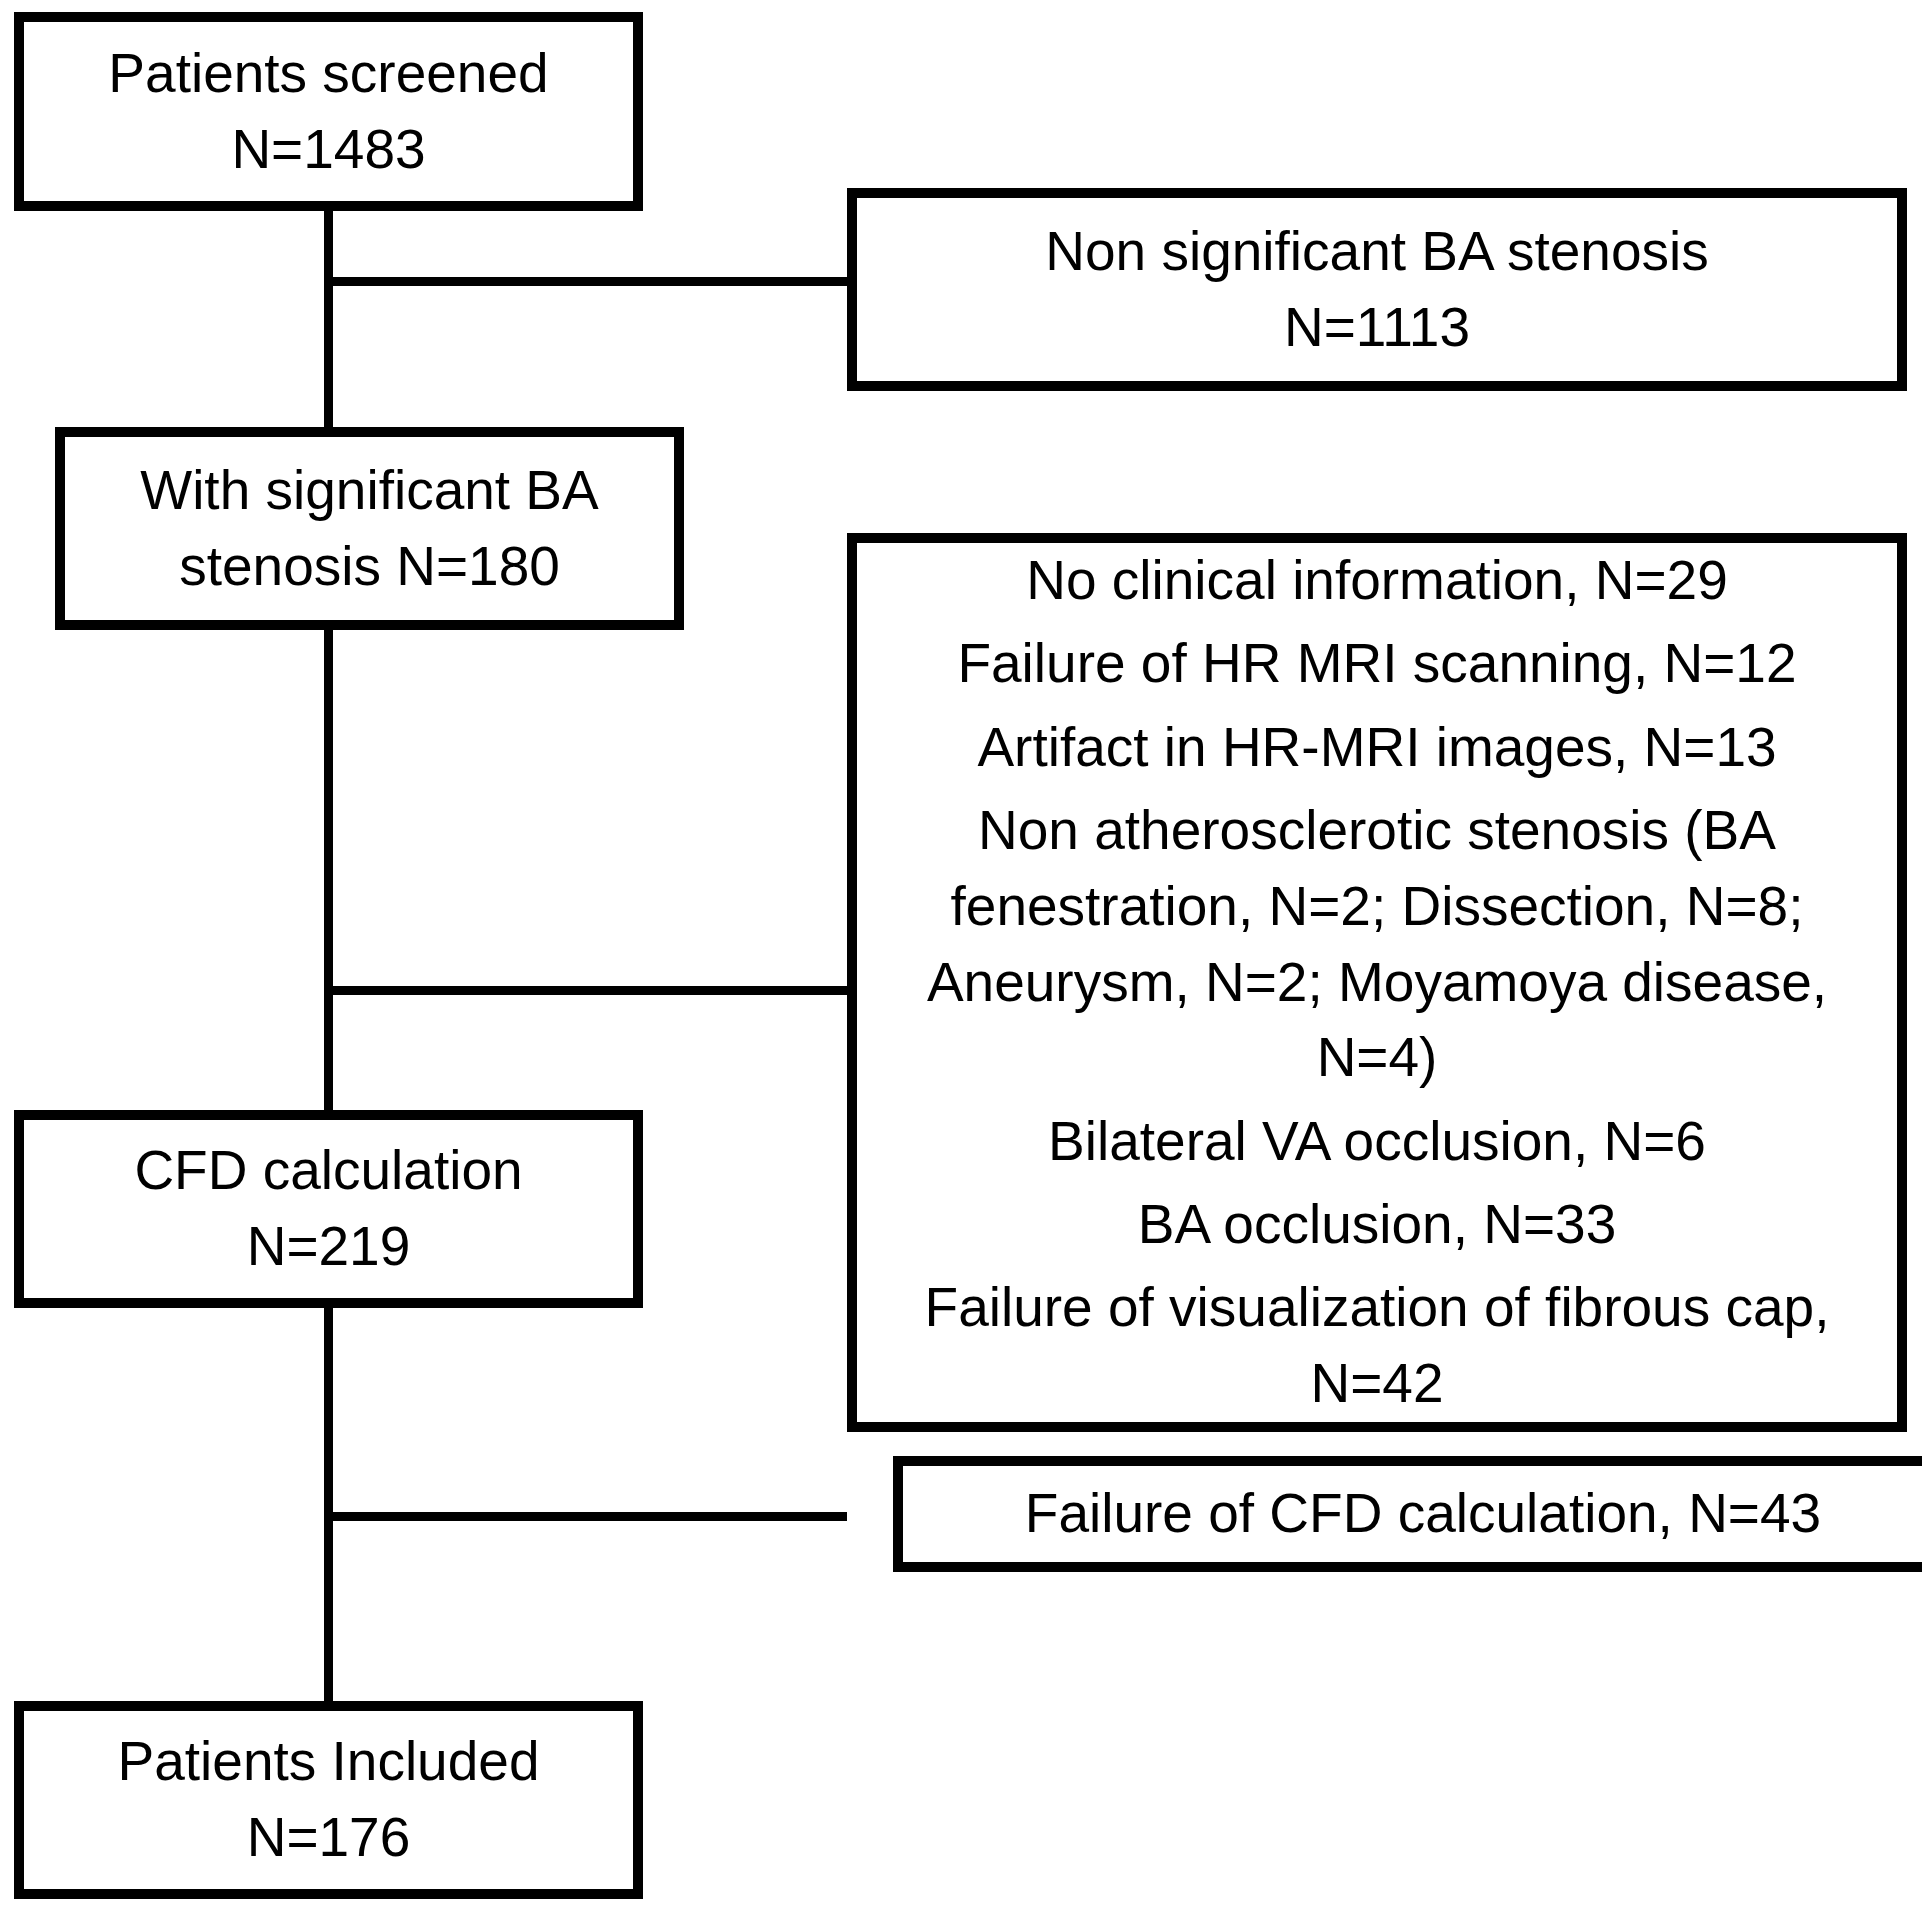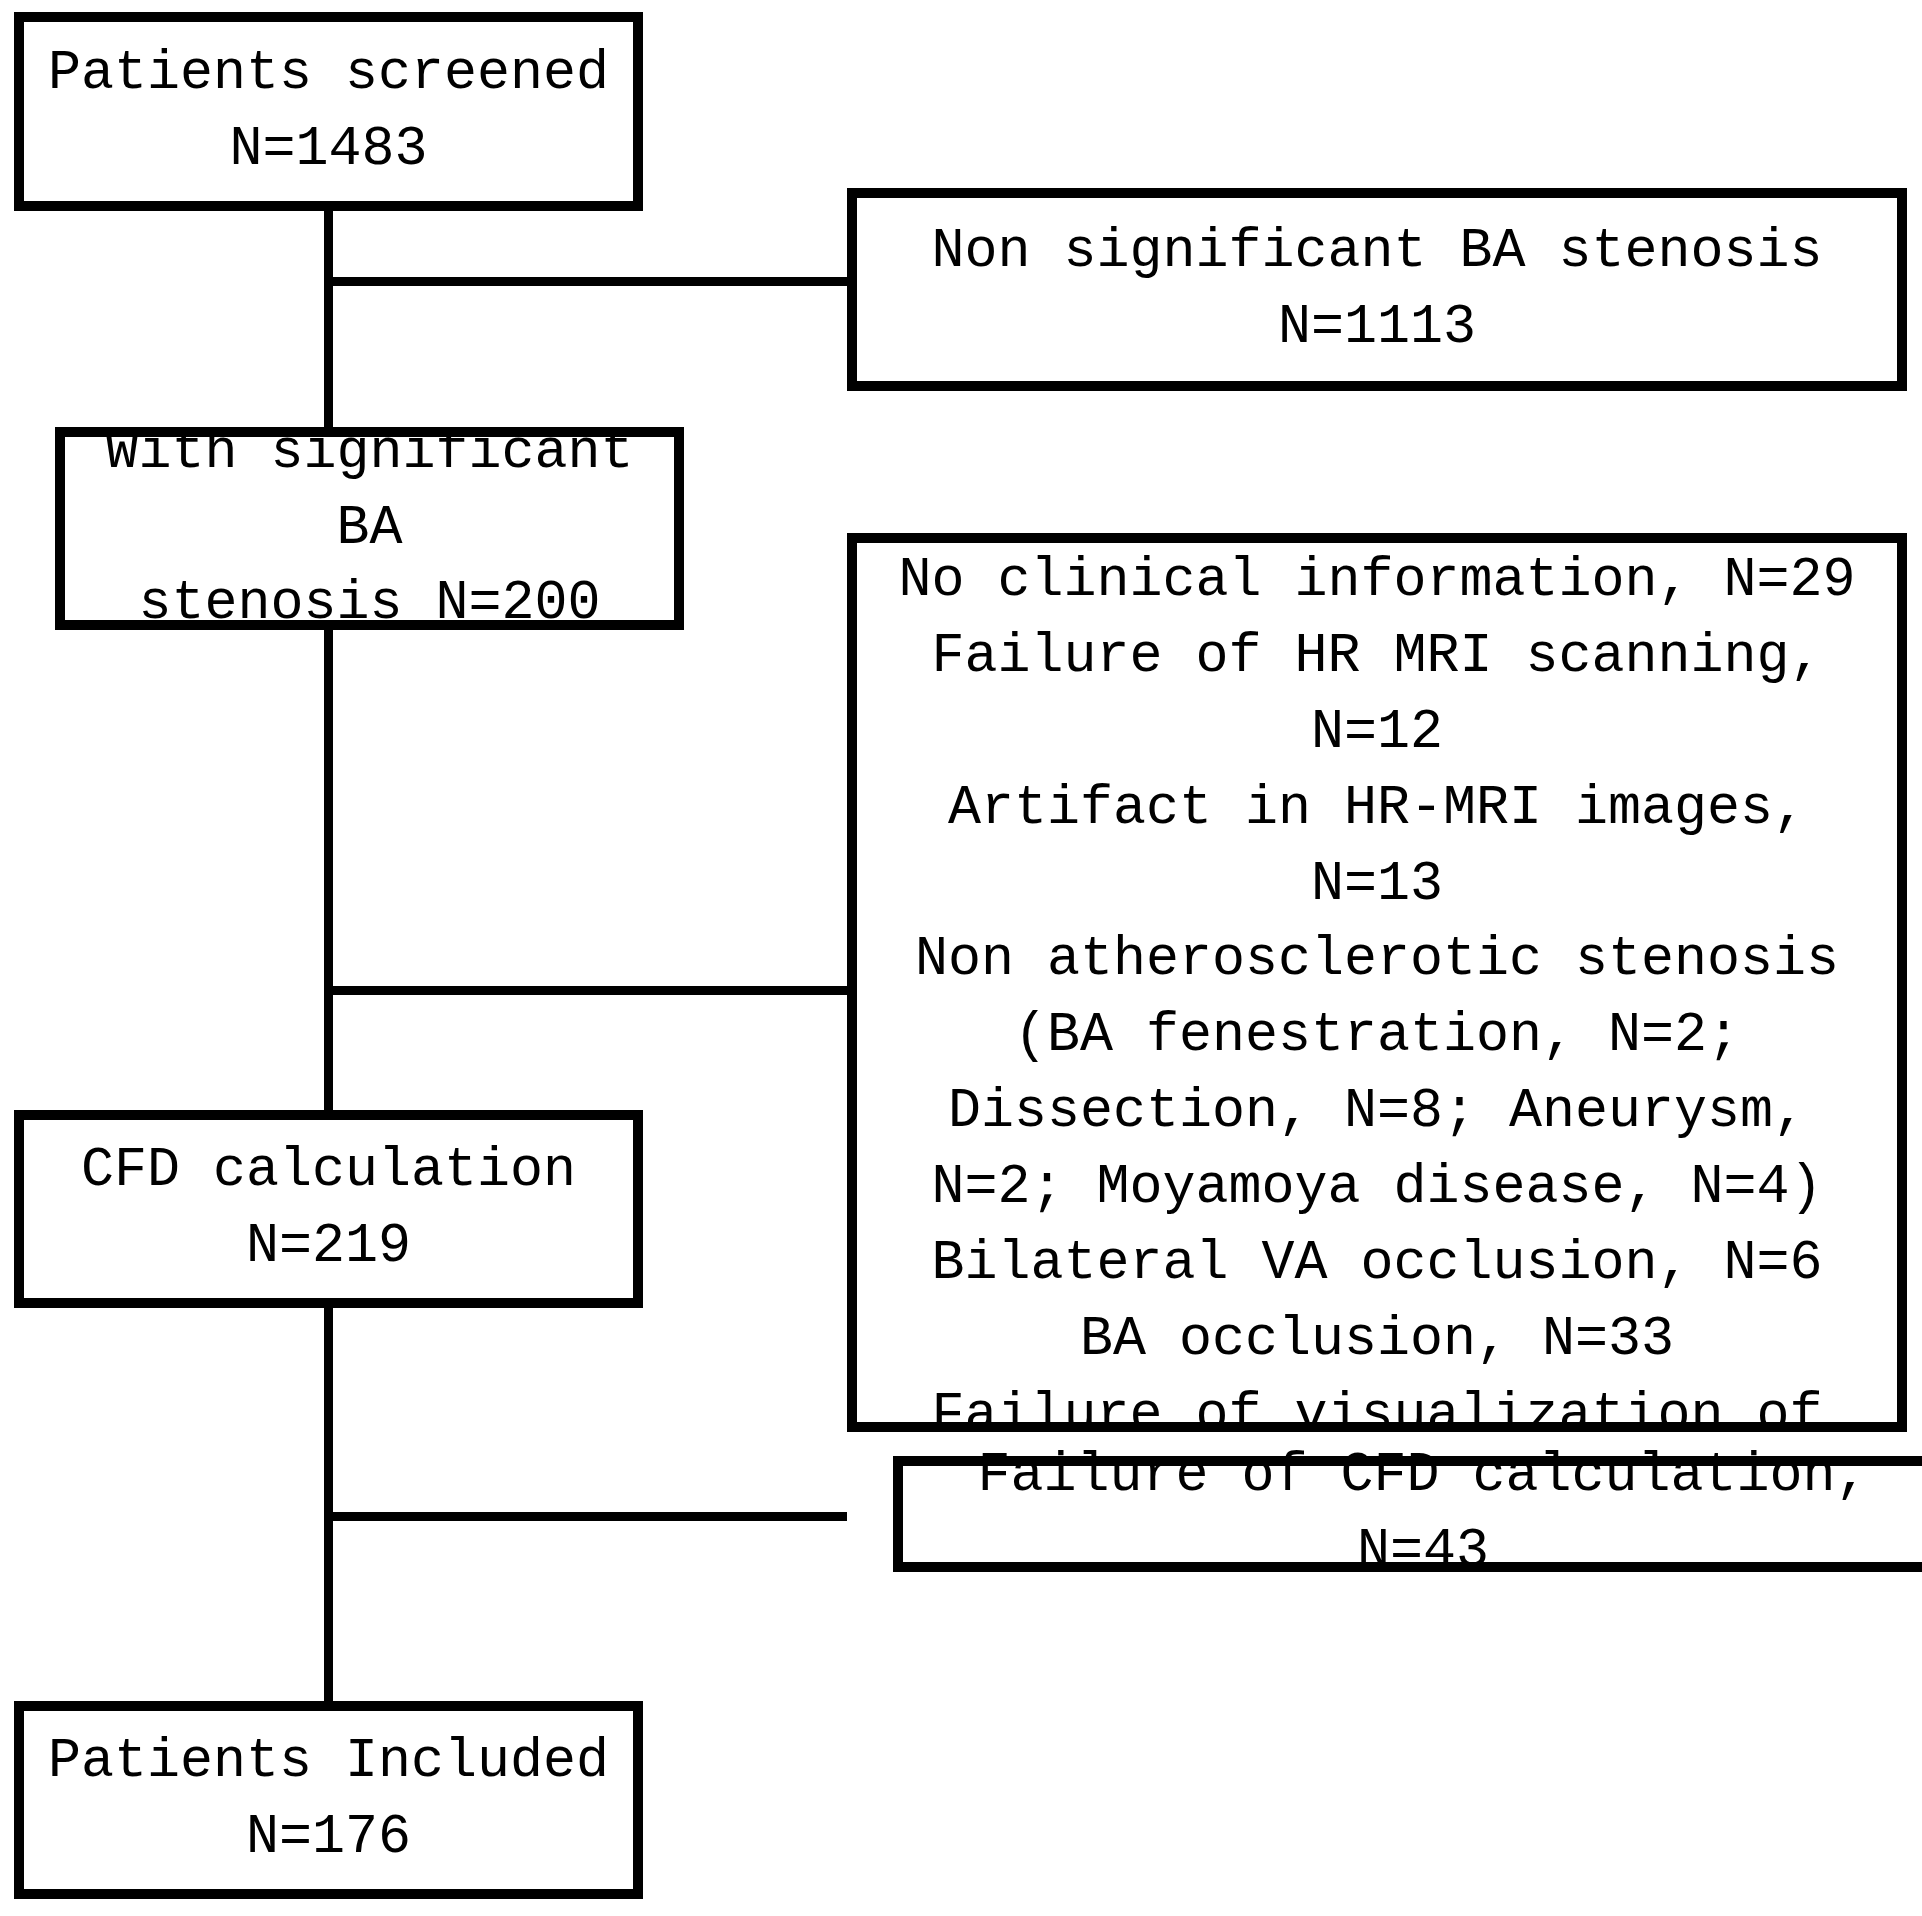--- a/index.html
+++ b/index.html
@@ -5,21 +5,21 @@
   html, body {
     margin: 0;
     padding: 0;
     background: #ffffff;
   }
   .stage {
     position: relative;
     width: 1922px;
     height: 1917px;
     background: var(--bg-color, #ffffff);
-    font-family: Liberation Mono, monospace;
+    font-family: Liberation Sans, sans-serif;
     color: var(--text-color, #000000);
     overflow: hidden;
   }
   .box {
     position: absolute;
     box-sizing: border-box;
     border: 10px solid var(--border-color, #000000);
     background: var(--bg-color, #ffffff);
     display: flex;
     flex-direction: column;
@@ -68,21 +68,21 @@
   <div class="conn" id="conn-v3"></div>
   <div class="conn" id="conn-b3"></div>
 
   <div class="box" id="box-screened">
     <div class="line">Patients screened</div>
     <div class="line">N=1483</div>
   </div>
 
   <div class="box" id="box-sig">
     <div class="line">With significant BA</div>
-    <div class="line">stenosis N=200</div>
+    <div class="line">stenosis N=180</div>
   </div>
 
   <div class="box" id="box-cfd">
     <div class="line">CFD calculation</div>
     <div class="line">N=219</div>
   </div>
 
   <div class="box" id="box-included">
     <div class="line">Patients Included</div>
     <div class="line">N=176</div>

